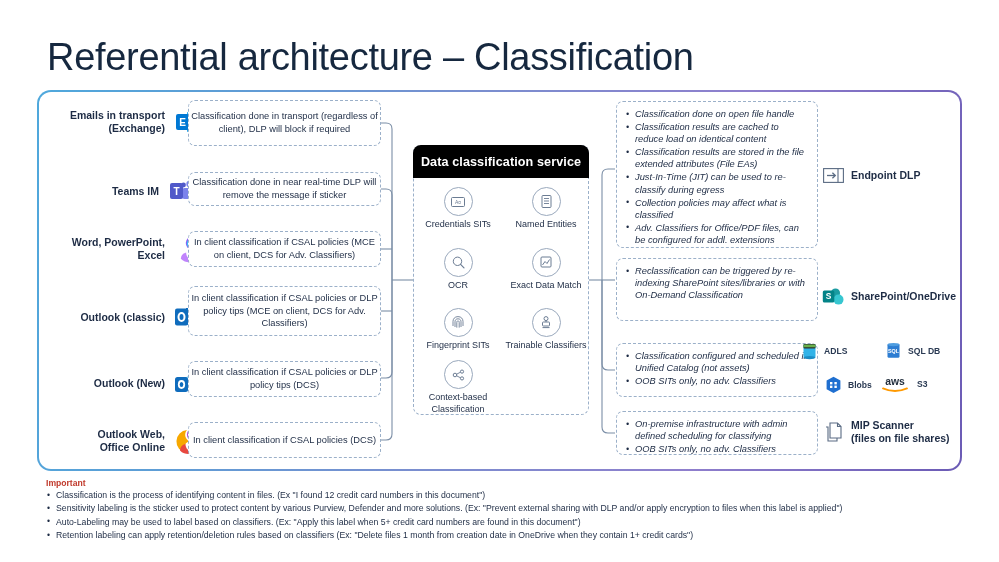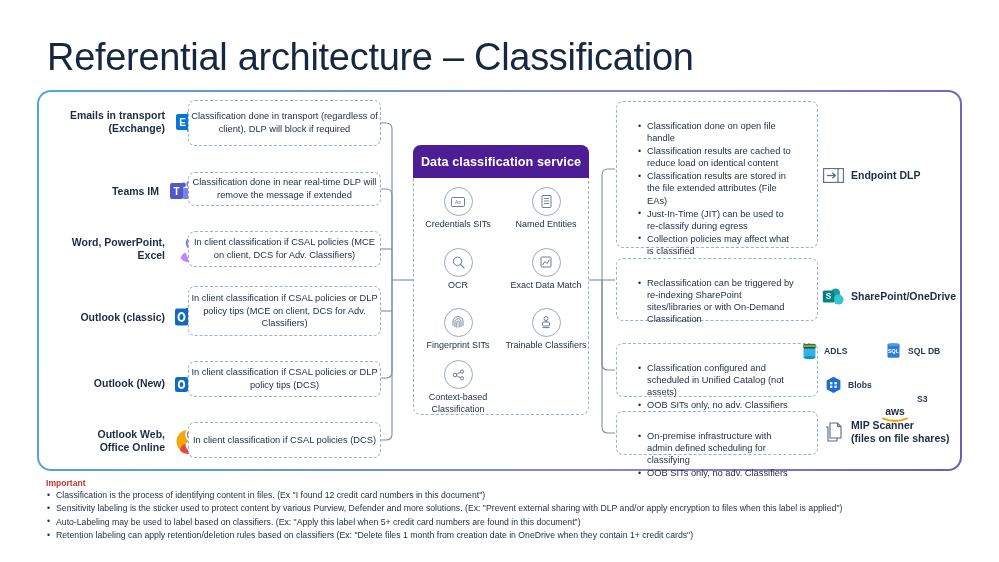--- a/index.html
+++ b/index.html
@@ -42,38 +42,38 @@
   .note{
     position:absolute;
     border:1px dashed #9bb0c9;border-radius:7px;
     background:#fff;
     display:flex;align-items:center;justify-content:center;
     text-align:center;
     font-size:9.3px;line-height:12.6px;color:#1d2b44;
     padding:4px 1px;box-sizing:border-box;
   }
   .note.bul{display:block;text-align:left;padding:6px 8px 6px 8px;}
-  .note.bul ul{margin:12px;padding:0;list-style:none;}
+  .note.bul ul{margin:0;padding:0;list-style:none;font-style:italic;}
   .note.bul li{
     position:relative;padding-left:10px;margin:0 0 1px 0;
     font-size:9.3px;line-height:12.1px;
   }
   .note.bul li:before{
     content:"•";position:absolute;left:1px;top:-0.5px;color:#1d2b44;font-size:9px;
   }
 
   
   .dcs{
     position:absolute;left:413px;top:145px;width:176px;height:270px;
     border:1px dashed #9bb0c9;border-radius:8px;background:#fff;
     box-sizing:border-box;
   }
   .dcs-head{
     position:absolute;left:-1px;top:-1px;width:176px;height:33px;
-    background:#4c1d95;border-radius:8px 8px 0 0;
+    background:#000000;border-radius:8px 8px 0 0;
     display:flex;align-items:center;justify-content:center;
     color:#fff;font-size:12.6px;font-weight:bold;letter-spacing:.1px;
   }
   .dcs-grid{
     position:absolute;left:0;top:33px;width:176px;height:236px;
     display:grid;grid-template-columns:1fr 1fr;grid-template-rows:repeat(3,1fr);
   }
   .dcs-cell{display:flex;flex-direction:column;align-items:center;justify-content:center;gap:3px;}
   .dcs-cell .cap{
     font-size:9px;line-height:11.4px;text-align:center;color:#1d2b44;max-width:82px;
@@ -200,21 +200,21 @@
     <div class="src-icon">
       <svg width="28" height="27" viewBox="0 0 28 27">
         <path d="M13 2 a11.5 11.5 0 0 0 -1 22.8 a7 7 0 0 1 3.5-11.6 a7 7 0 0 1 -2.5-11.2z" fill="#f7a800"></path>
         <path d="M14.5 2.2 a11.4 11.4 0 0 1 9.6 18.6 a7.2 7.2 0 0 0 -9.4-9.6 a6.8 6.8 0 0 1 -0.2-9z" fill="#b04cd6"></path>
         <path d="M6 22.5 A11.4 11.4 0 0 0 23.5 21.5 a7.2 7.2 0 0 1 -12-5.4 a7 7 0 0 0 -5.5 6.4z" fill="#e8483f"></path>
       </svg>
     </div>
   </div>
 
   <div class="note" style="left:188px;top:100px;width:193px;height:46px;">Classification done in transport (regardless of client), DLP will block if required</div>
-  <div class="note" style="left:188px;top:172px;width:193px;height:34px;">Classification done in near real-time DLP will remove the message if extended</div>
+  <div class="note" style="left:188px;top:172px;width:193px;height:34px;">Classification done in near real-time DLP will remove the message if sticker</div>
   <div class="note" style="left:188px;top:231px;width:193px;height:36px;">In client classification if CSAL policies (MCE on client, DCS for Adv. Classifiers)</div>
   <div class="note" style="left:188px;top:286px;width:193px;height:50px;">In client classification if CSAL policies or DLP policy tips (MCE on client, DCS for Adv. Classifiers)</div>
   <div class="note" style="left:188px;top:361px;width:193px;height:36px;">In client classification if CSAL policies or DLP policy tips (DCS)</div>
   <div class="note" style="left:188px;top:422px;width:193px;height:36px;">In client classification if CSAL policies (DCS)</div>
 
   <div class="dcs">
     <div class="dcs-head">Data classification service</div>
     <div class="dcs-grid">
 
 
@@ -387,21 +387,21 @@
         <rect x="5" y="6" width="2.4" height="2.4" fill="#fff"></rect>
         <rect x="9.4" y="6" width="2.4" height="2.4" fill="#fff"></rect>
         <rect x="5" y="9.6" width="2.4" height="2.4" fill="#fff"></rect>
         <rect x="9.4" y="9.6" width="2.4" height="2.4" fill="#fff"></rect>
       </svg>
     </div>
     <div class="mini-label">Blobs</div>
   </div>
 
   <div class="mini" style="left:878px;top:374px;">
-    <div class="mini-ico" style="width:34px;flex:0 0 34px;margin-top:30px;">
+    <div class="mini-ico" style="width:34px;flex:0 0 34px;">
       <svg width="34" height="18" viewBox="0 0 34 18">
         <text x="17" y="10" font-size="10.4" font-weight="bold" fill="#232f3e" text-anchor="middle" font-family="Liberation Sans, sans-serif">aws</text>
         <path d="M5 13.4 Q17 18.6 29 13.4" fill="none" stroke="#ff9900" stroke-width="1.8" stroke-linecap="round"></path>
       </svg>
     </div>
     <div class="mini-label">S3</div>
   </div>
 
   <div class="dest" style="left:822px;top:419px;">
     <div class="dest-ico">

